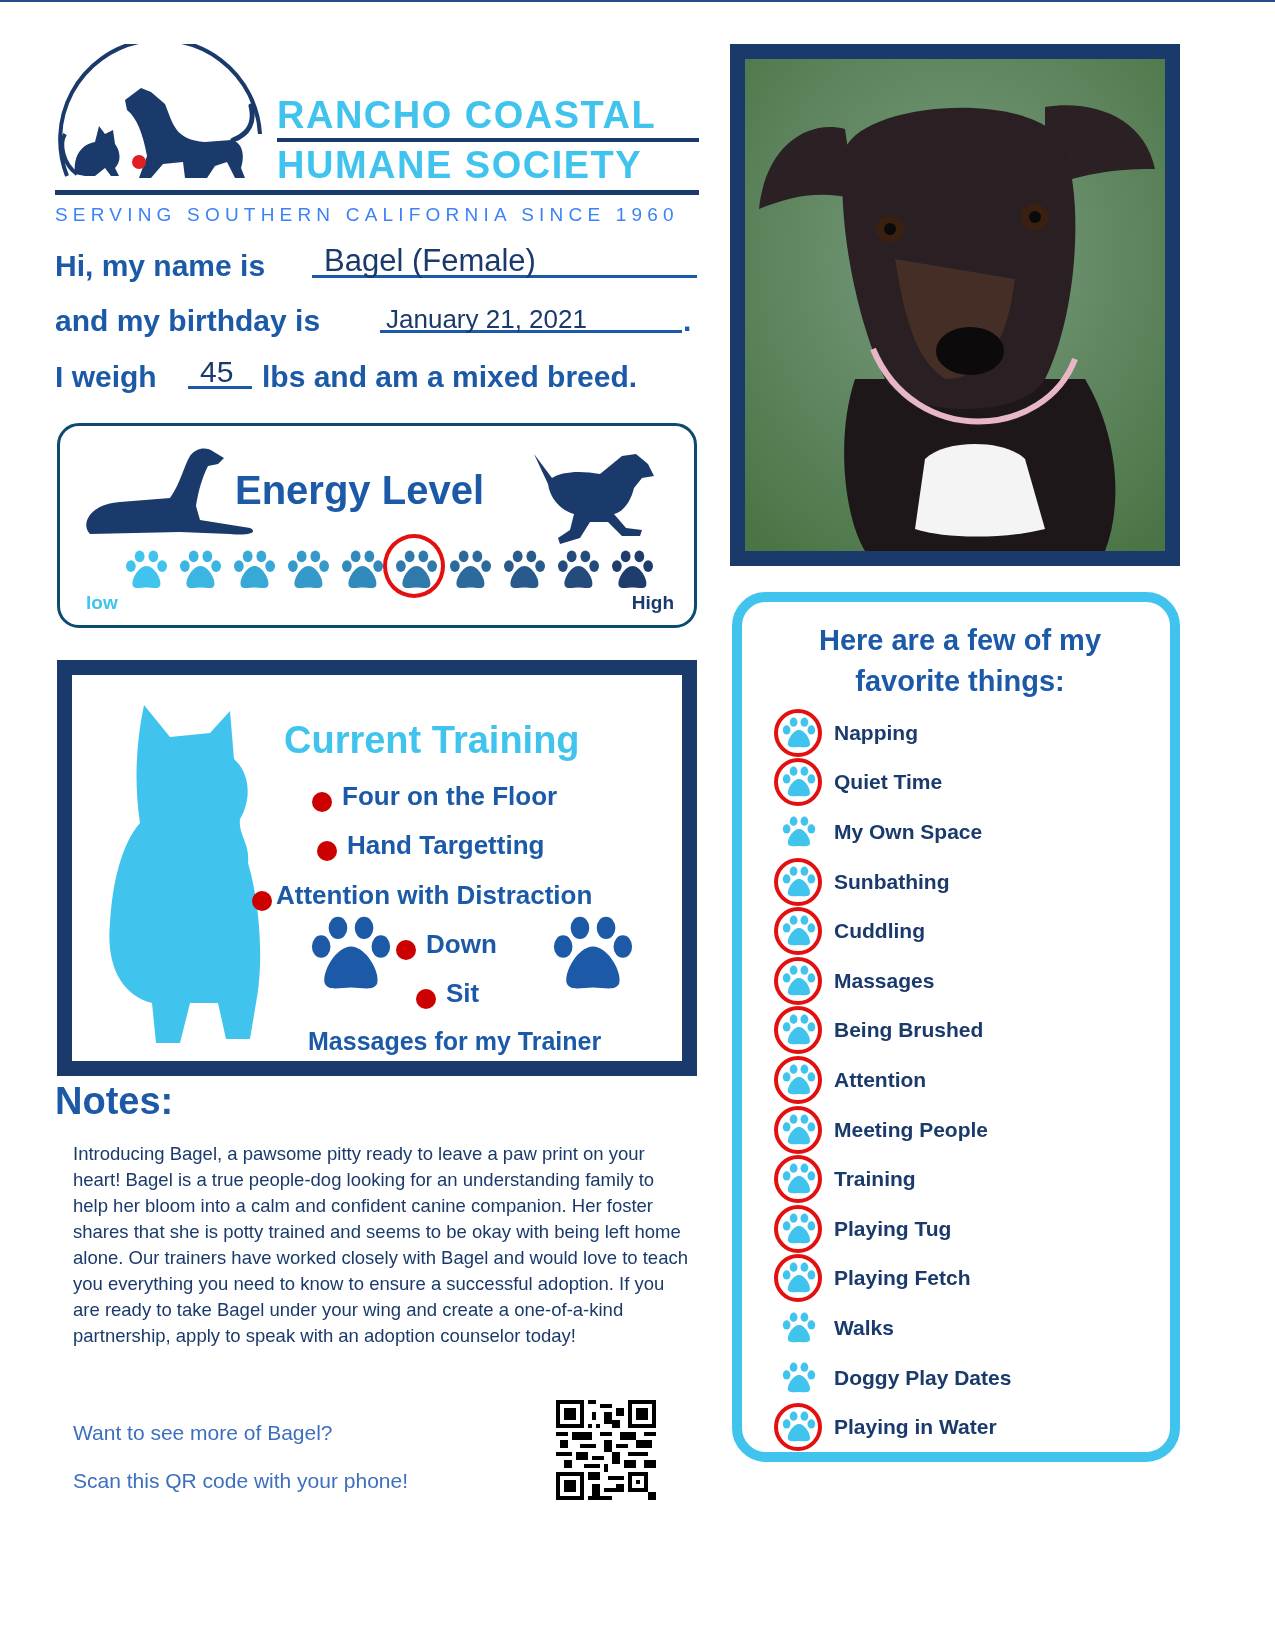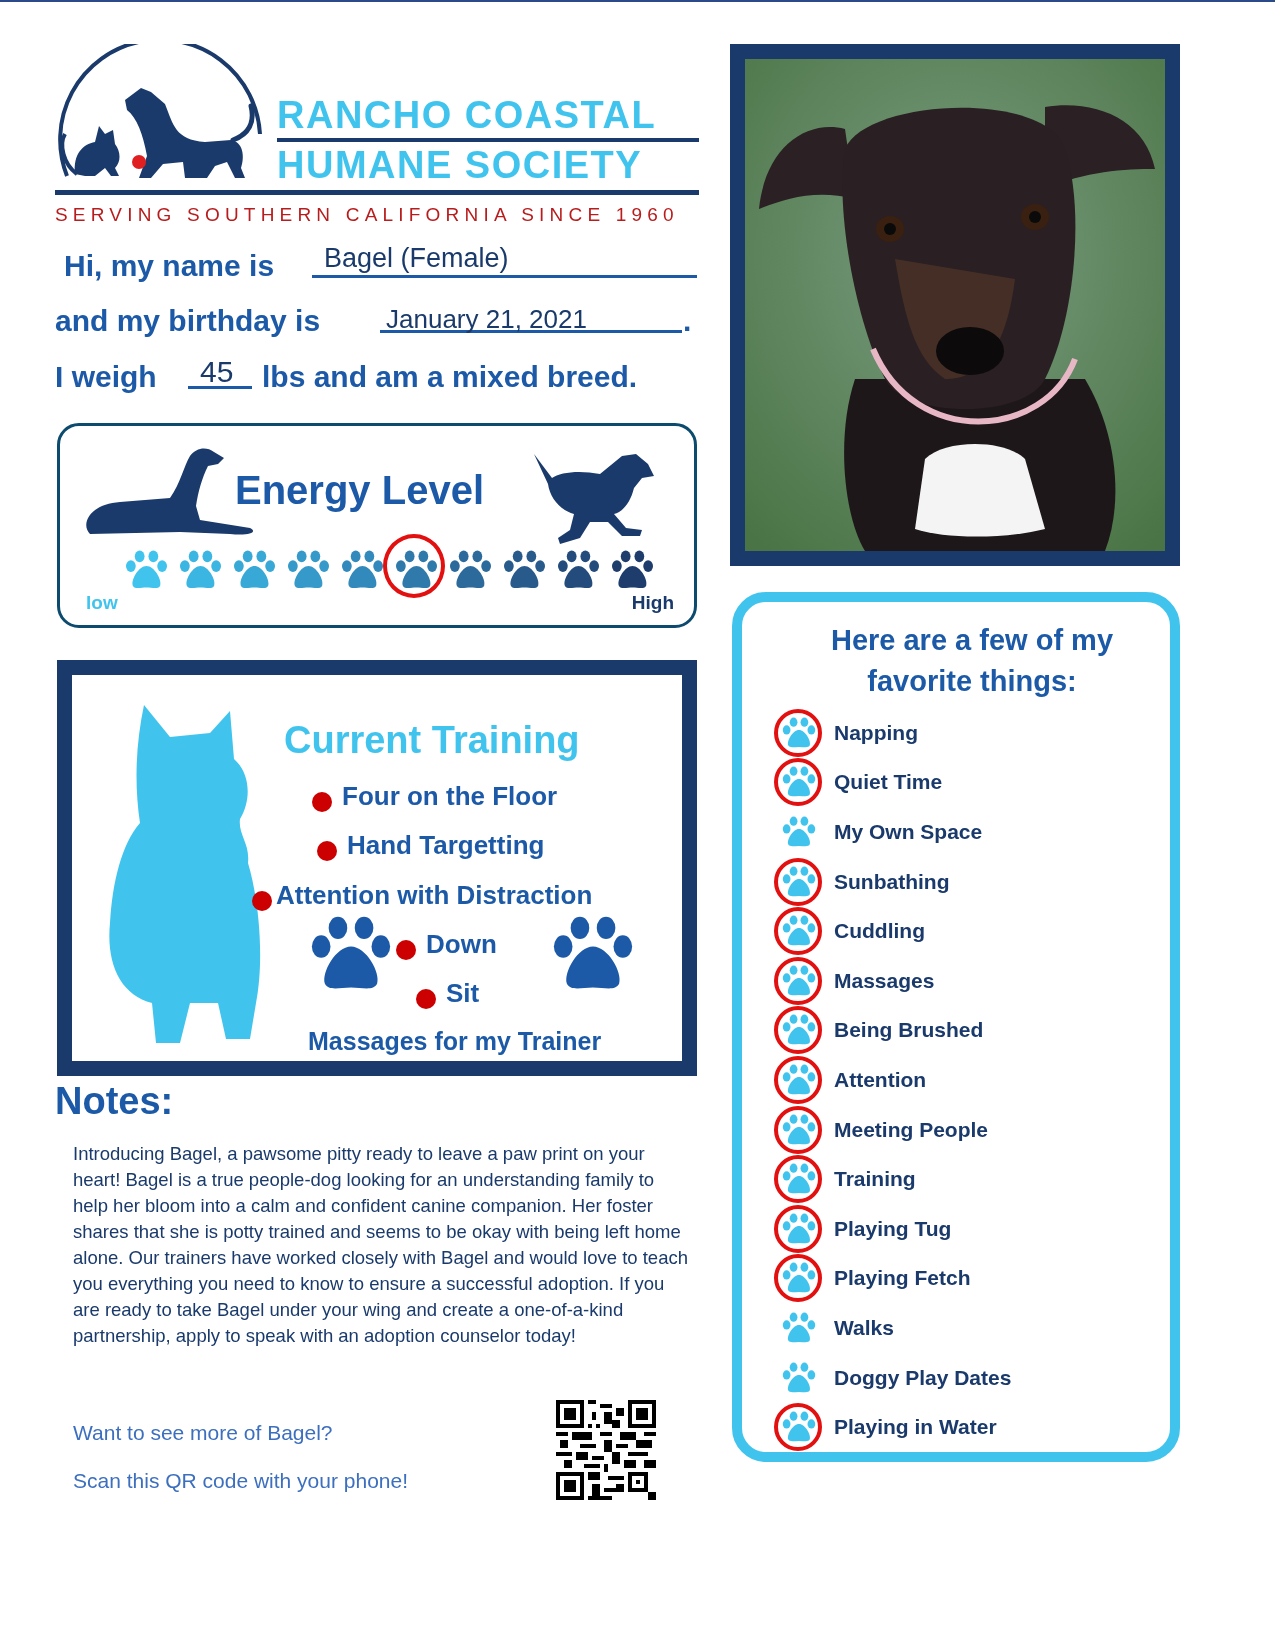--- a/index.html
+++ b/index.html
@@ -4,24 +4,24 @@
 <style>
   *{box-sizing:border-box;margin:0;padding:0}
   html,body{width:1275px;height:1650px;background:#fff;overflow:hidden}
   body{position:relative;font-family:"Liberation Sans",sans-serif;color:#1a3a6b}
   .topline{position:absolute;left:0;top:0;width:1275px;height:2px;background:#2a4a8a}
   .abs{position:absolute}
   
   .logo{left:55px;top:44px;width:650px;height:180px}
   .logo-title{position:absolute;left:222px;font-weight:900;color:#40c4ee;font-size:38px;letter-spacing:1.5px;white-space:nowrap}
   .logo-rule{position:absolute;background:#1a3a6b}
-  .tagline{position:absolute;left:0;top:160px;width:650px;font-size:19px;letter-spacing:5.2px;color:#b91c1c;white-space:nowrap}
+  .tagline{position:absolute;left:0;top:160px;width:650px;font-size:19px;letter-spacing:5.2px;color:#3b82f6;white-space:nowrap}
   
   .intro{font-size:30px;font-weight:700;color:#1c5aa8;white-space:nowrap}
-  .fill{position:absolute;font-weight:400;color:#1a3a6b;font-size:27px}
+  .fill{position:absolute;font-weight:400;color:#1a3a6b;font-size:31px}
   .uline{position:absolute;height:3px;background:#1c5aa8}
   
   .energy{left:57px;top:423px;width:640px;height:205px;border:3px solid #0c4a6e;border-radius:22px}
   .energy-title{position:absolute;left:175px;top:42px;font-size:40px;font-weight:700;color:#1c5aa8}
   .paw-row{position:absolute;left:65px;top:124px;display:flex;gap:11px}
   .paw{width:43px;height:40px;position:relative}
   .ring{position:absolute;border:4px solid #e31010;border-radius:50%}
   .lowlbl{position:absolute;left:26px;top:166px;font-size:19px;font-weight:700;color:#40c4ee}
   .highlbl{position:absolute;right:20px;top:166px;font-size:19px;font-weight:700;color:#1a3a6b}
   
@@ -32,21 +32,21 @@
   .waiting{position:absolute;left:236px;top:352px;font-size:25px;font-weight:700;color:#1c5aa8;white-space:nowrap}
   
   .notes-h{left:55px;top:1080px;font-size:38px;font-weight:700;color:#1c5aa8}
   .notes-body{left:73px;top:1141px;width:620px;font-size:18.5px;line-height:26px;color:#1a3a6b}
   .qr-line{font-size:21px;color:#3d6fbf;white-space:nowrap}
   .qr{left:556px;top:1400px;width:100px;height:100px}
   
   .photo{left:730px;top:44px;width:450px;height:522px;border:15px solid #1a3a6b;background:#4f7a4b;overflow:hidden}
   
   .fav{left:732px;top:592px;width:448px;height:870px;border:10px solid #40c4ee;border-radius:34px}
-  .fav-title{position:absolute;left:16px;width:100%;text-align:center;top:18px;font-size:29px;font-weight:700;color:#1c5aa8;line-height:41px}
+  .fav-title{position:absolute;left:4px;width:100%;text-align:center;top:18px;font-size:29px;font-weight:700;color:#1c5aa8;line-height:41px}
   .fav-list{position:absolute;left:40px;top:106px}
   .fav-item{height:49.6px;display:flex;align-items:center;position:relative}
   .fav-paw{width:34px;height:32px;position:relative;margin-right:18px}
   .fav-ring{position:absolute;left:-8px;top:-8px;width:48px;height:48px;border:4px solid #e31010;border-radius:50%}
   .fav-label{font-size:21px;font-weight:700;color:#1a3a6b;white-space:nowrap}
 </style>
 </head>
 <body>
 
 <div class="topline"></div>
@@ -62,21 +62,21 @@
     <path d="M178 96 C194 90 200 78 196 62" fill="none" stroke="#1a3a6b" stroke-width="5" stroke-linecap="round"></path>
     <circle cx="84" cy="118" r="7" fill="#e02020"></circle>
   </svg>
   <div class="logo-title" style="top:50px">RANCHO COASTAL</div>
   <div class="logo-rule" style="left:222px;top:94px;width:422px;height:4px"></div>
   <div class="logo-title" style="top:100px">HUMANE SOCIETY</div>
   <div class="logo-rule" style="left:0;top:146px;width:644px;height:5px"></div>
   <div class="tagline">SERVING SOUTHERN CALIFORNIA SINCE 1960</div>
 </div>
 
-<div class="abs intro" style="left:64px;top:249px">
+<div class="abs intro" style="left:55px;top:249px">
   <span>Hi, my name is</span>
 </div>
 <div class="uline" style="left:312px;top:275px;width:385px"></div>
 <div class="fill" style="left:324px;top:243px">Bagel (Female)</div>
 
 <div class="abs intro" style="left:55px;top:304px">
   <span>and my birthday is</span>
 </div>
 <div class="uline" style="left:380px;top:330px;width:302px"></div>
 <div class="fill" style="left:386px;top:304px;font-size:26px">January 21, 2021</div>

